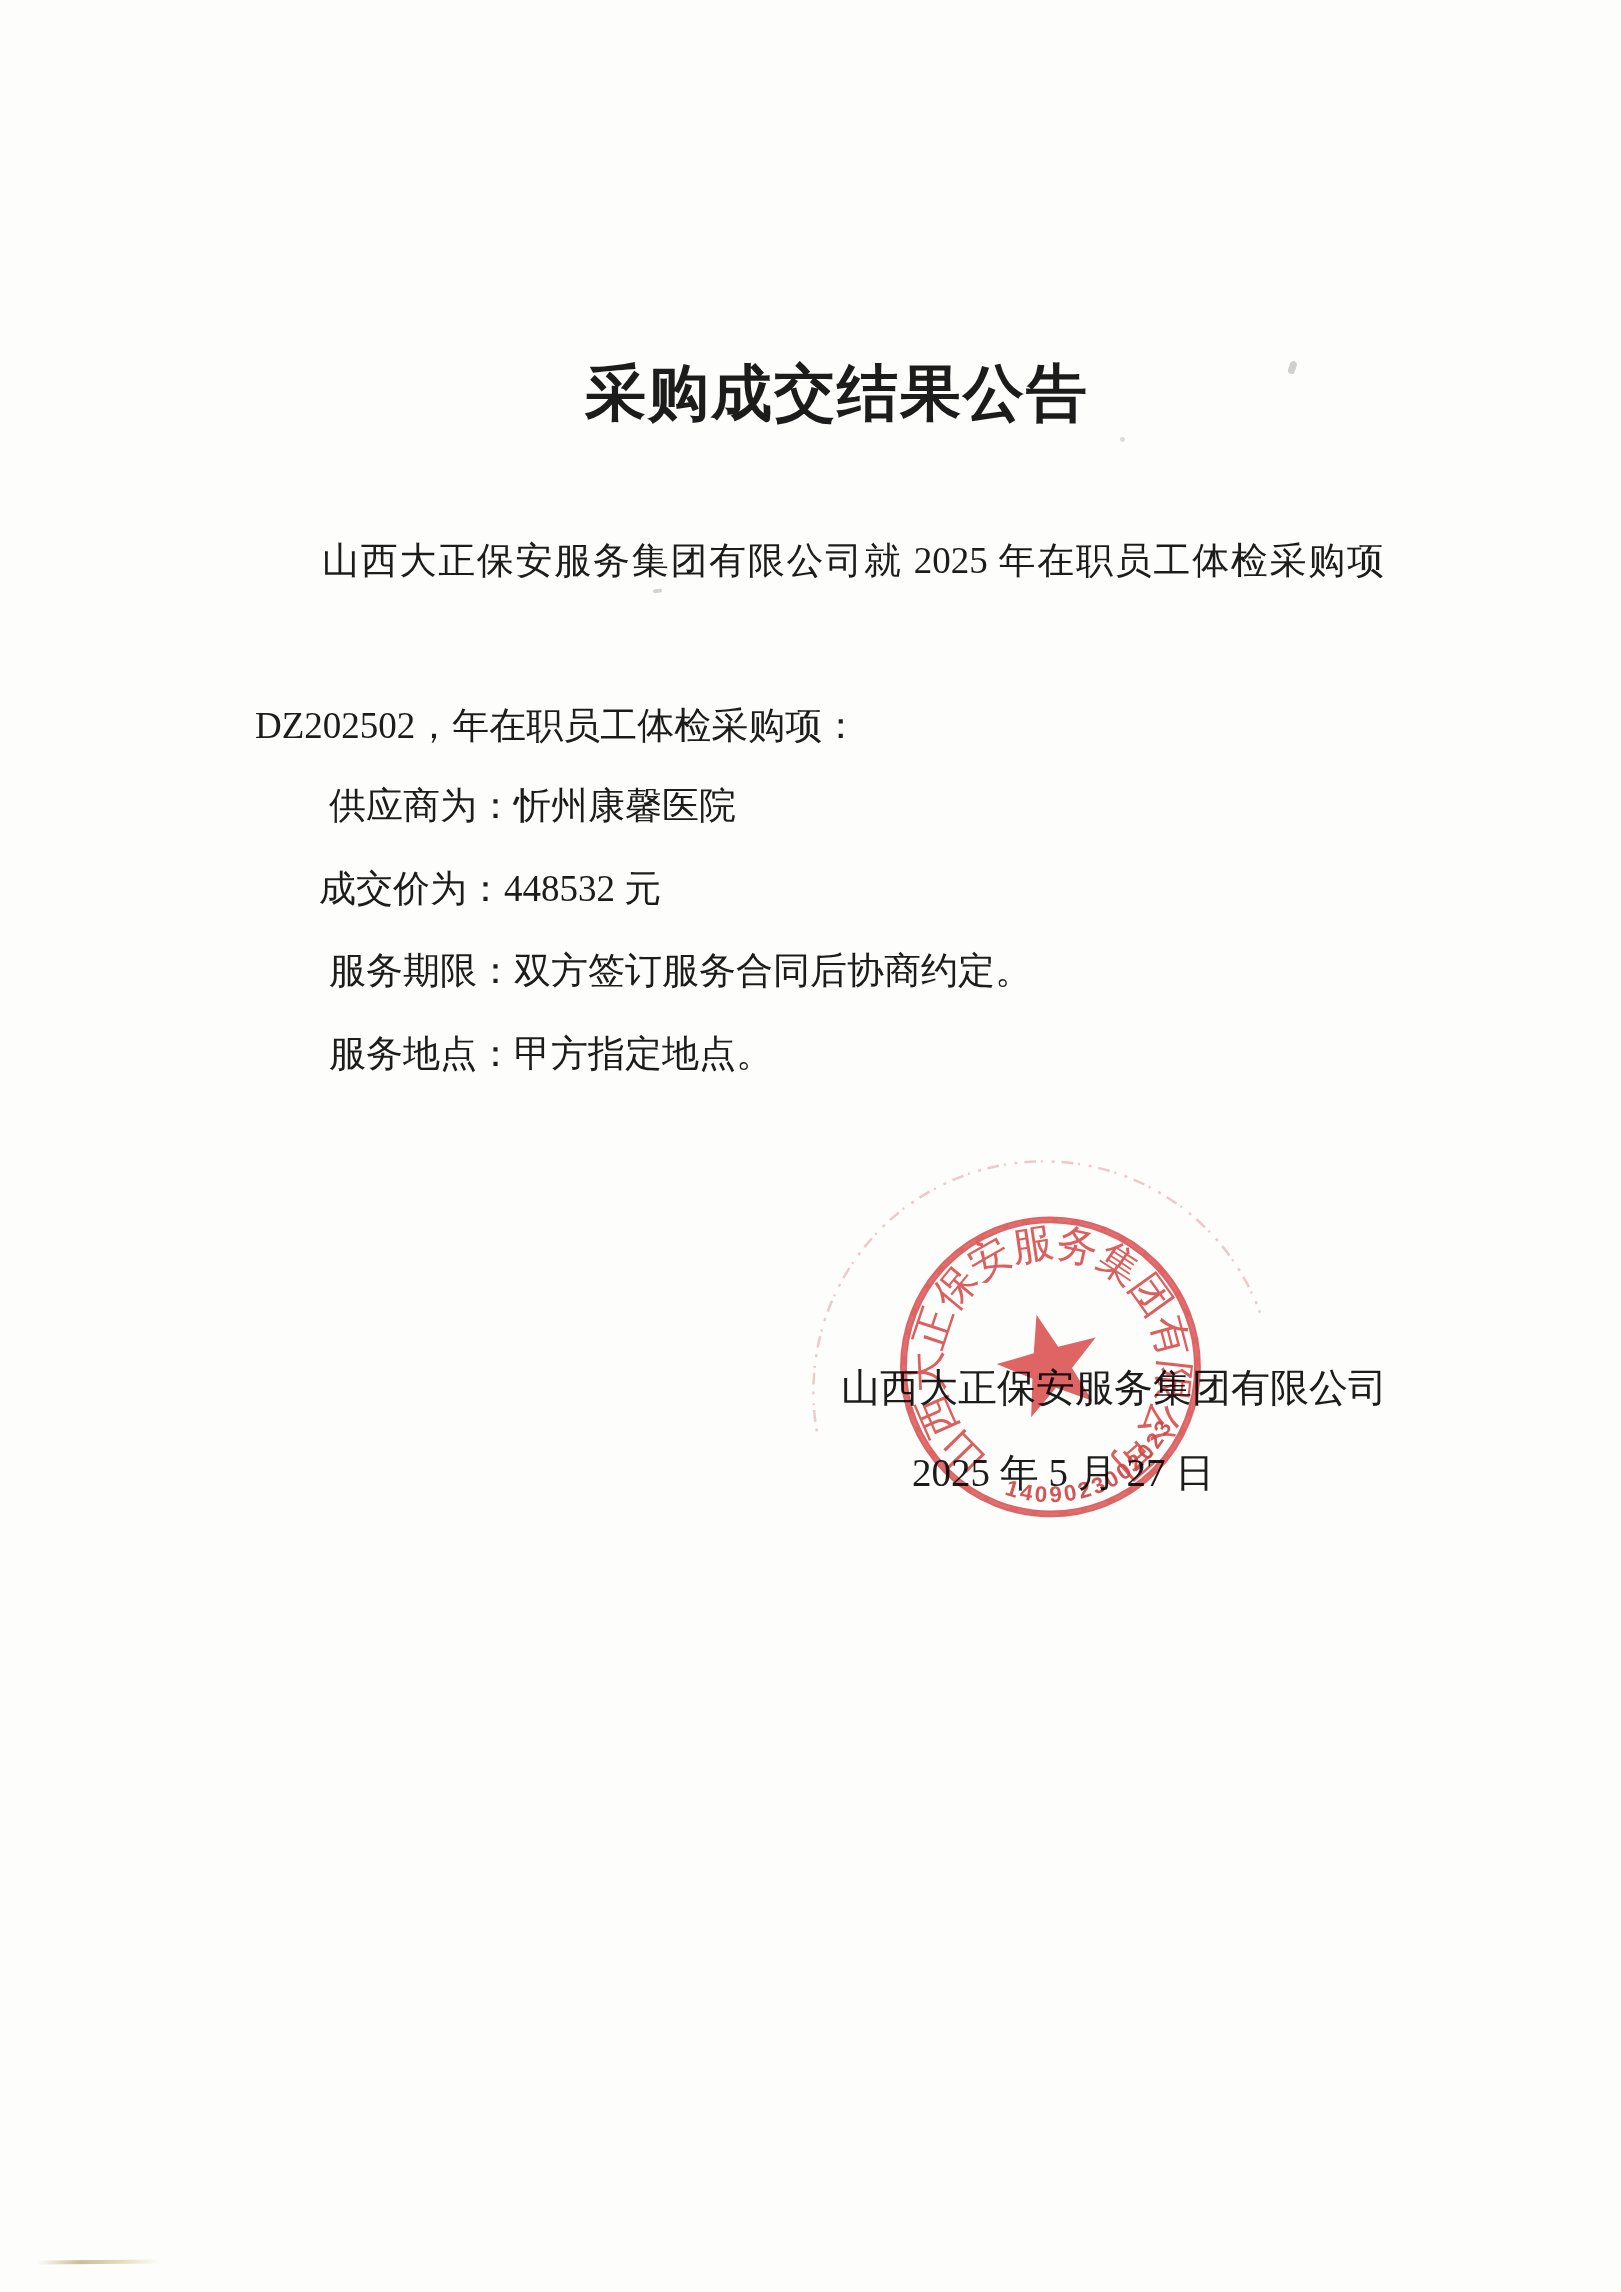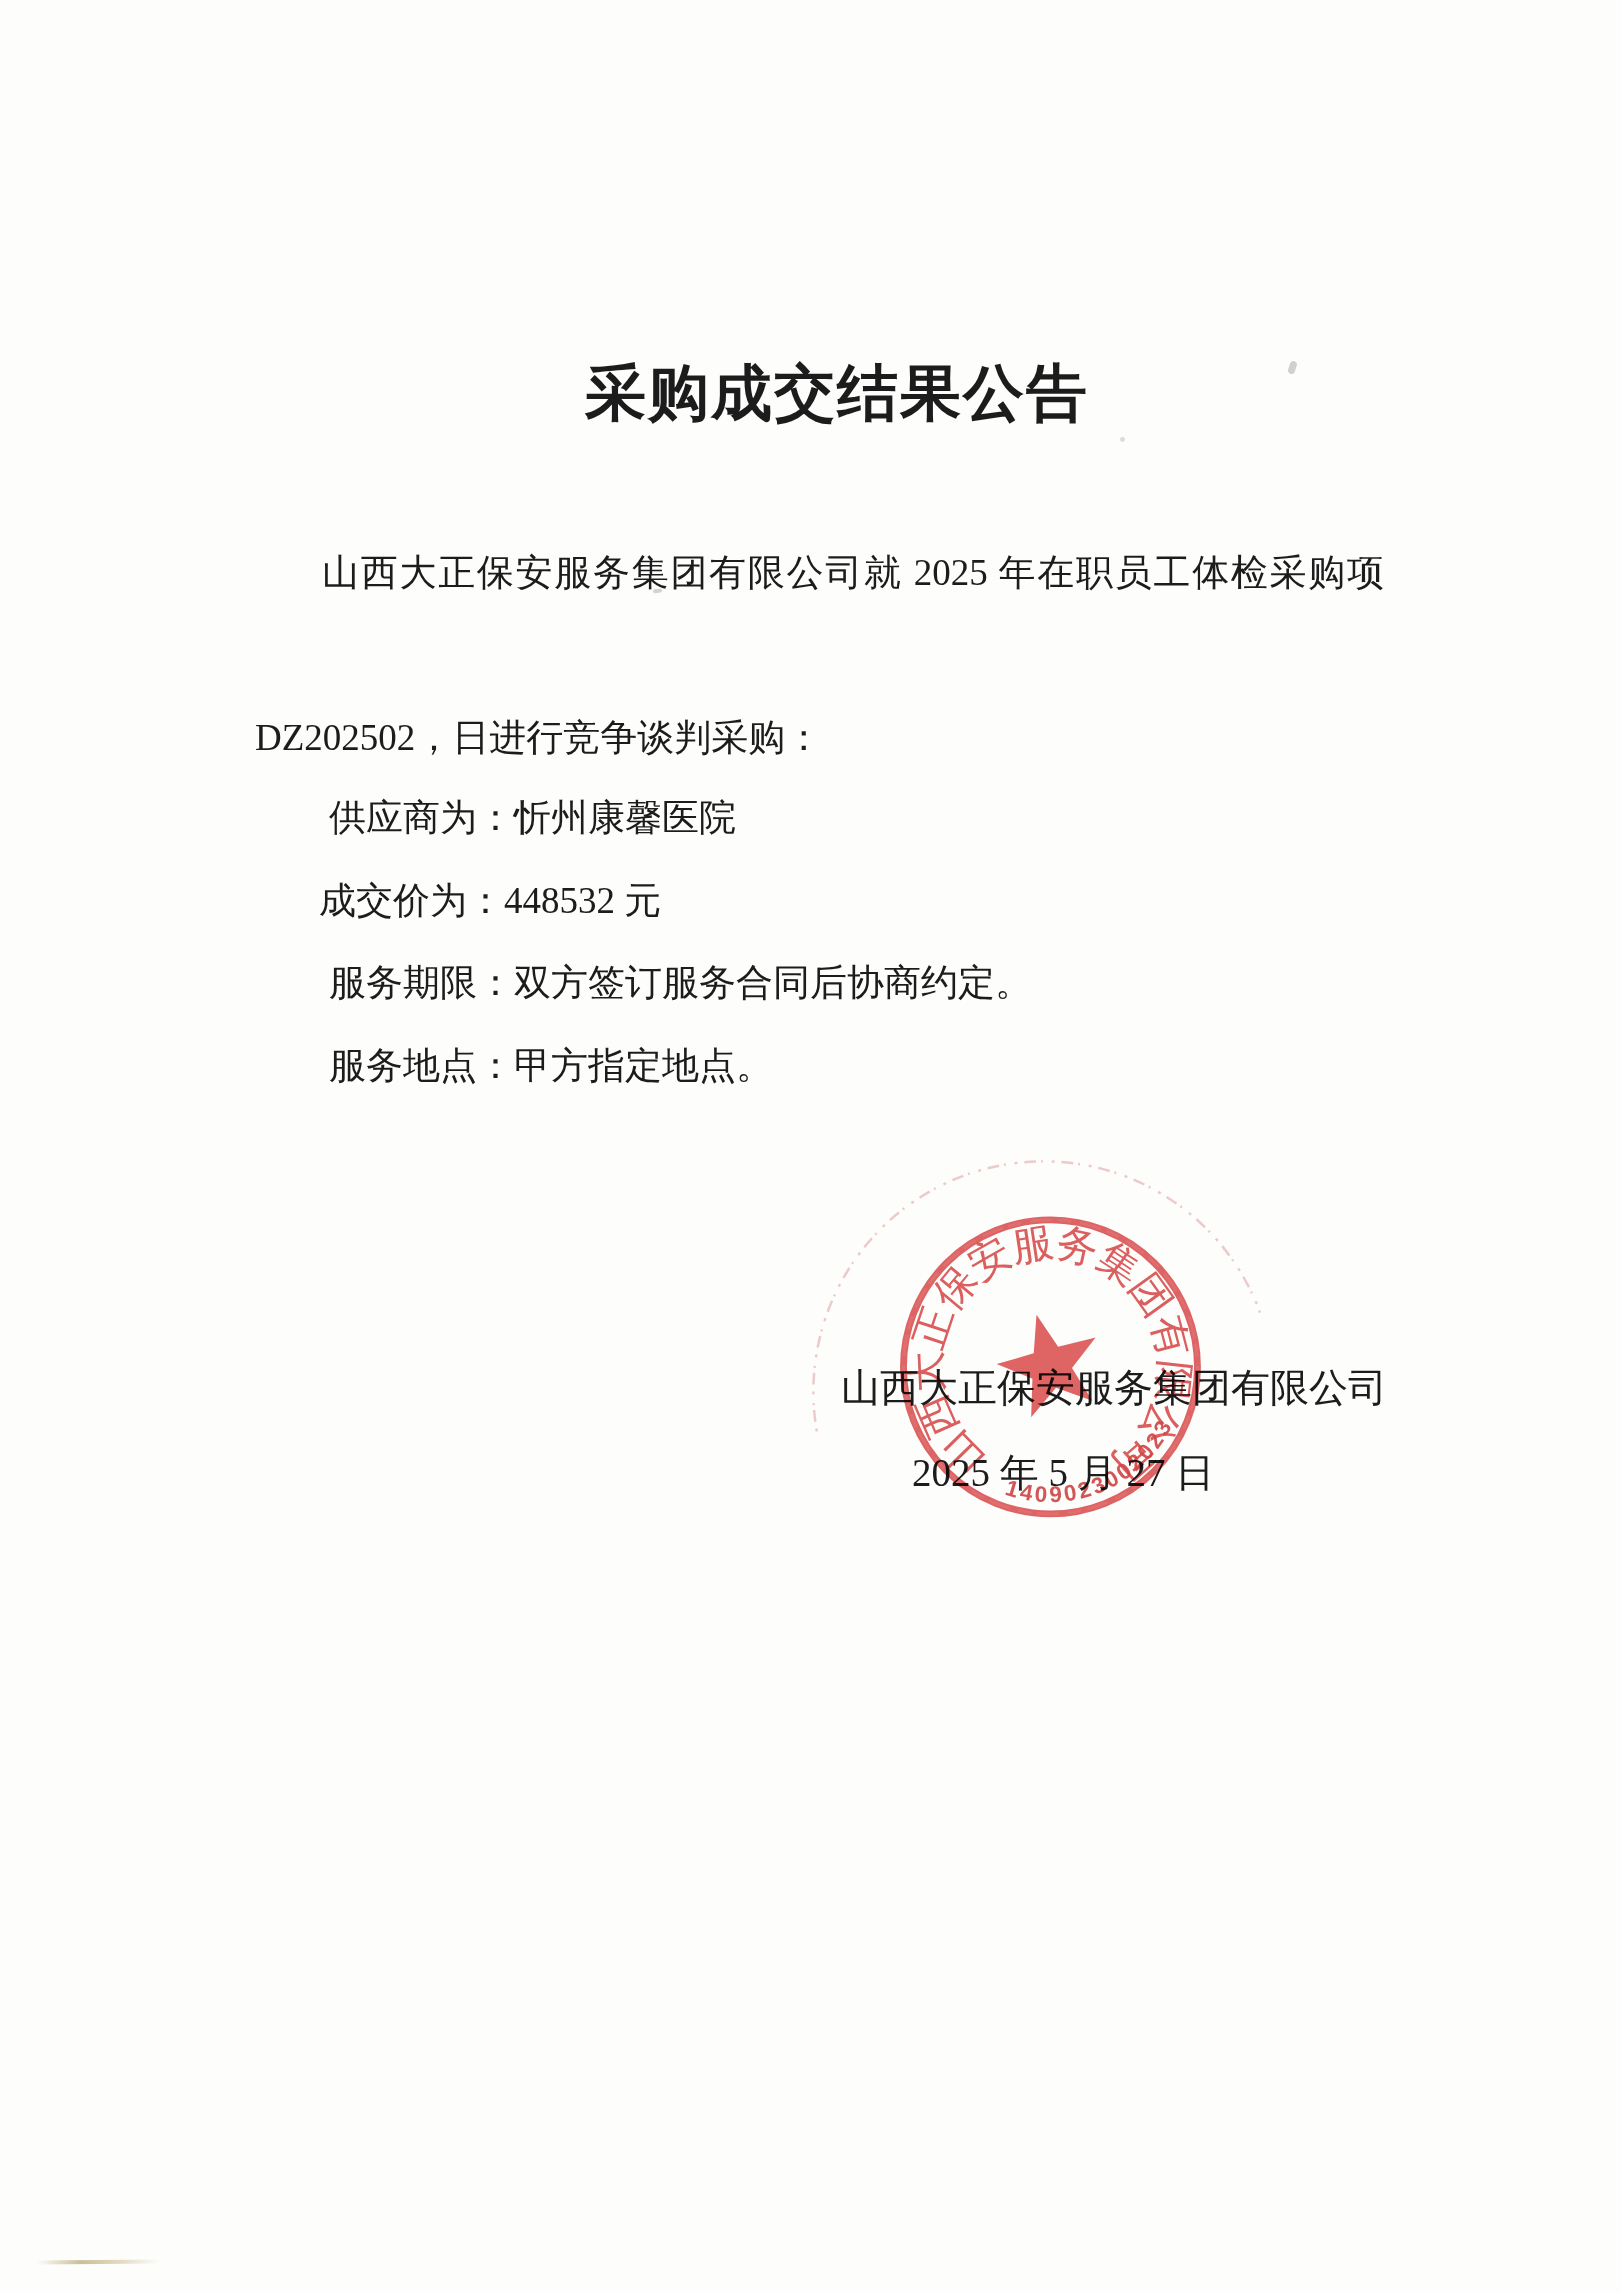--- a/index.html
+++ b/index.html
@@ -14,21 +14,20 @@
   .page{position:absolute;inset:0;}
   .title{
     position:absolute;left:573px;top:341px;
     font-size:61px;font-weight:bold;letter-spacing:2px;
     margin:12px;white-space:nowrap;
   }
   .line{
     position:absolute;
     font-size:37px;line-height:45px;height:47px;
     white-space:nowrap;
-    margin-top:12px;
   }
   .just{
     white-space:normal;
     text-align:justify;
     -moz-text-align-last:justify;
     text-align-last:justify;
     overflow:hidden;
   }
   .l1{left:322px;top:538px;width:1062px;}
   .l2{left:255px;top:621px;width:1129px;}
@@ -72,21 +71,21 @@
   }
 </style>
 </head>
 <body>
 
 <div class="page">
 
   <h1 class="title">采购成交结果公告</h1>
 
   <div class="line l1 just">山西大正保安服务集团有限公司就 2025 年在职员工体检采购项</div>
-  <div class="line l3">DZ202502，日进行竞争谈判采购：</div>
+  <div class="line l3">DZ202502，年在职员工体检采购项：</div>
   <div class="line l4">供应商为：忻州康馨医院</div>
   <div class="line l5">成交价为：448532 元</div>
   <div class="line l6">服务期限：双方签订服务合同后协商约定。</div>
   <div class="line l7">服务地点：甲方指定地点。</div>
 
   <div class="sig-company">山西大正保安服务集团有限公司</div>
   <div class="sig-date">2025 年 5 月 27 日</div>
 
   <svg class="stamp-svg" viewBox="0 0 560 500" xmlns="http://www.w3.org/2000/svg" xmlns:xlink="http://www.w3.org/1999/xlink">
     <defs>

